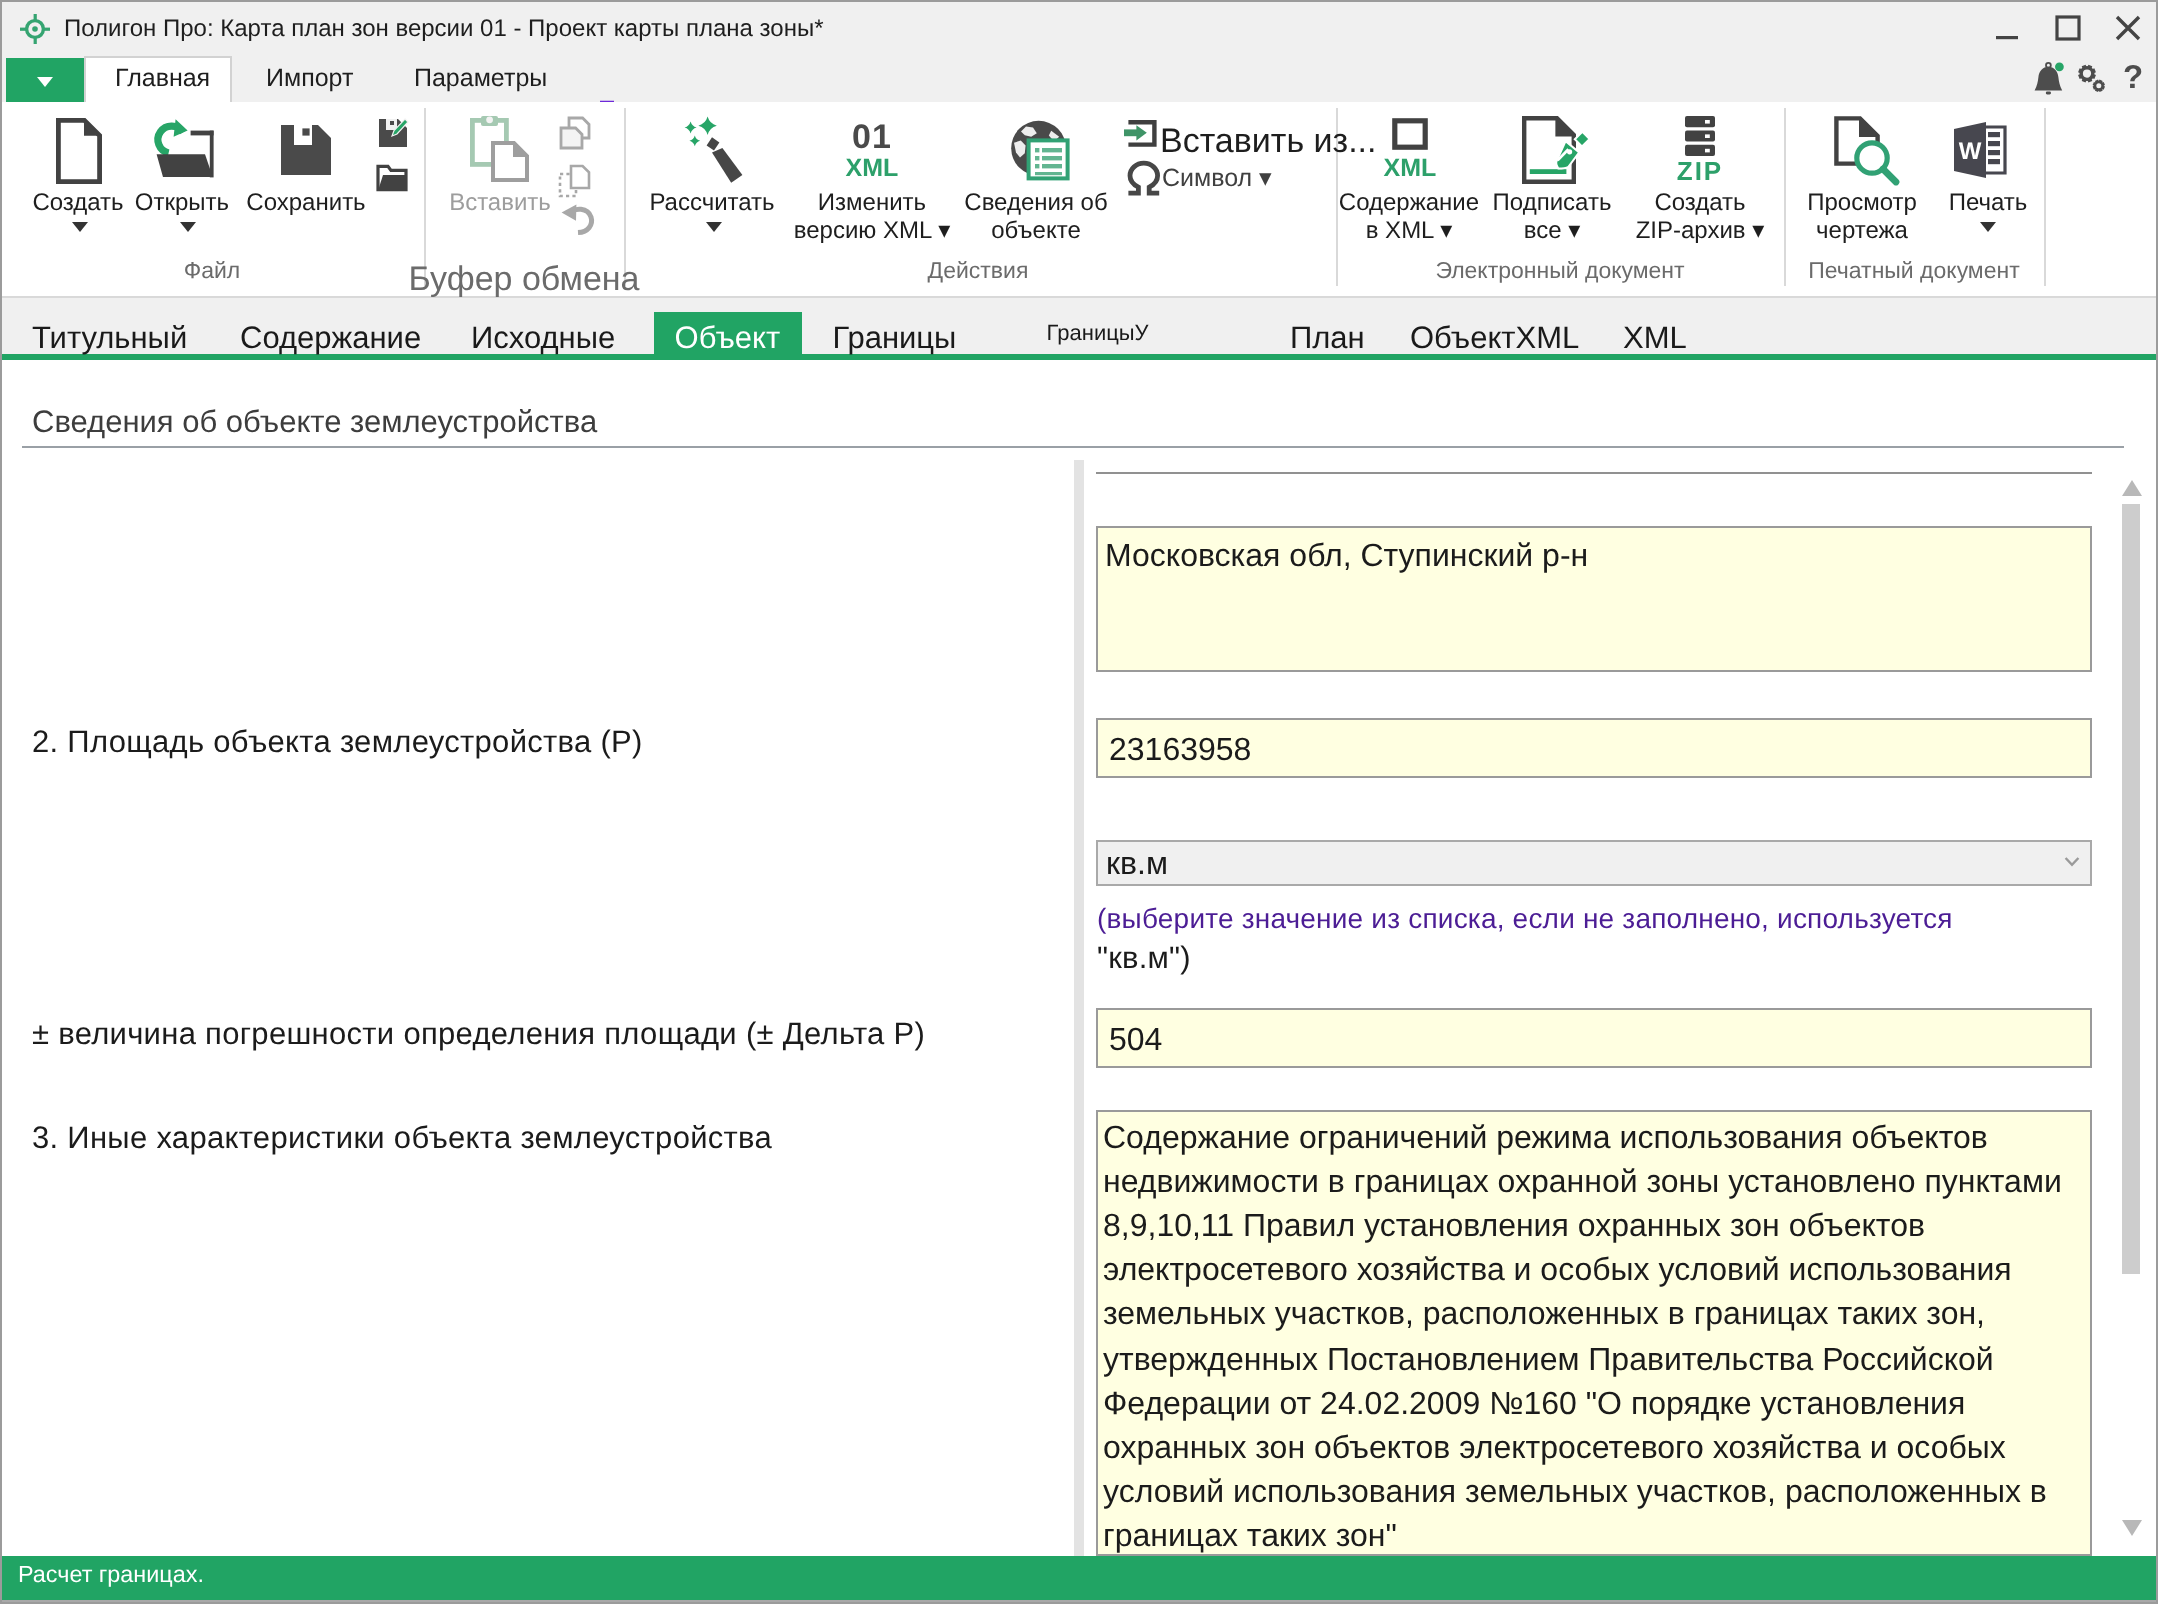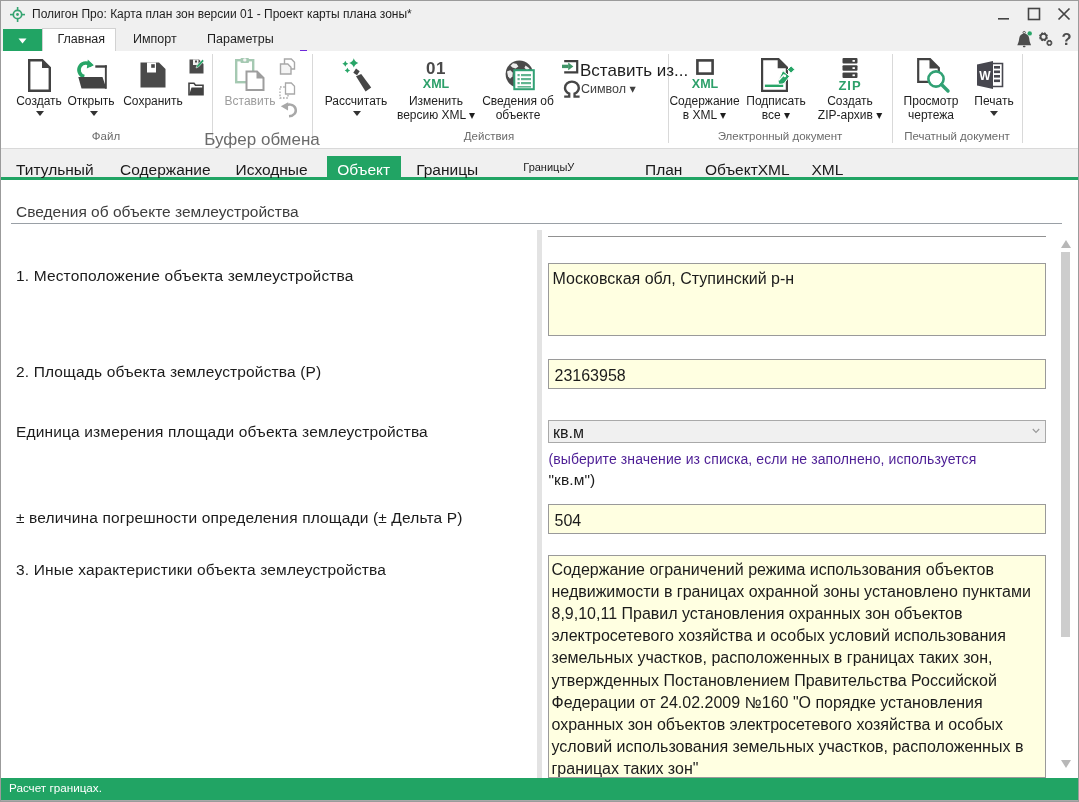--- a/index.html
+++ b/index.html
@@ -258,27 +258,25 @@
 <div class="tx" style="left:415.2px;top:160.6px;font-size:15.5px;color:#1a1a1a">Границы</div>
 <div class="tx" style="left:522.3px;top:160.6px;font-size:11px;color:#1a1a1a">ГраницыУ</div>
 <div class="tx" style="left:644px;top:160.6px;font-size:15.5px;color:#1a1a1a">План</div>
 <div class="tx" style="left:704px;top:160.6px;font-size:15.5px;color:#1a1a1a">ОбъектXML</div>
 <div class="tx" style="left:810.5px;top:160.6px;font-size:15.5px;color:#1a1a1a">XML</div>
 
 <div class="tx" style="left:15px;top:203px;font-size:15.5px;color:#3d3d3d">Сведения об объекте землеустройства</div>
 <div class="abs" style="left:10px;top:222px;width:1051px;height:1px;background:#9aa0a6"></div>
 <div class="abs" style="left:536px;top:229px;width:4.5px;height:548px;background:#e3e3e3"></div>
 <div class="abs" style="left:547px;top:235px;width:498px;height:1px;background:#919191"></div>
-<div class="tx" style="left:15px;top:267px;font-size:15.5px;color:#1b1b1b;letter-spacing:0.15px">1. Местоположение объекта землеустройства</div>
 <div class="abs" style="left:546.5px;top:262px;width:498.5px;height:73px;background:#ffffe1;border:1px solid #9a9a9a"></div>
 <div class="tx" style="left:551.5px;top:270px;font-size:16px;color:#1b1b1b">Московская обл, Ступинский р-н</div>
 <div class="tx" style="left:15px;top:362.5px;font-size:15.5px;color:#1b1b1b;letter-spacing:0.15px">2. Площадь объекта землеустройства (Р)</div>
 <div class="abs" style="left:546.5px;top:357.5px;width:498.5px;height:30px;background:#ffffe1;border:1px solid #9a9a9a"></div>
 <div class="tx" style="left:553.5px;top:367px;font-size:16px;color:#1b1b1b">23163958</div>
-<div class="tx" style="left:15px;top:422.5px;font-size:15.5px;color:#1b1b1b;letter-spacing:0.15px">Единица измерения площади объекта землеустройства</div>
 <div class="abs" style="left:546.5px;top:418.5px;width:498.5px;height:23px;background:#f0f0f0;border:1px solid #a9a9a9"></div>
 <div class="tx" style="left:552px;top:424px;font-size:16px;color:#1b1b1b">кв.м</div>
 <svg style="left:1031px;top:427px" width="8" height="6" viewBox="0 0 8 6">
       <path d="M0.8 1l3.2 3.4L7.2 1" fill="none" stroke="#9a9a9a" stroke-width="1.2"></path>
     </svg>
 <div class="tx" style="left:547.5px;top:450.9px;font-size:14px;color:#4c1d95;letter-spacing:0.1px">(выберите значение из списка, если не заполнено, используется</div>
 <div class="tx" style="left:547.5px;top:471.2px;font-size:15.5px;color:#1b1b1b;letter-spacing:0.1px">"кв.м")</div>
 <div class="tx" style="left:15px;top:508.5px;font-size:15.5px;color:#1b1b1b;letter-spacing:0.15px">± величина погрешности определения площади (± Дельта Р)</div>
 <div class="abs" style="left:546.5px;top:503px;width:498.5px;height:29.5px;background:#ffffe1;border:1px solid #9a9a9a"></div>
 <div class="tx" style="left:553.5px;top:512px;font-size:16px;color:#1b1b1b">504</div>

